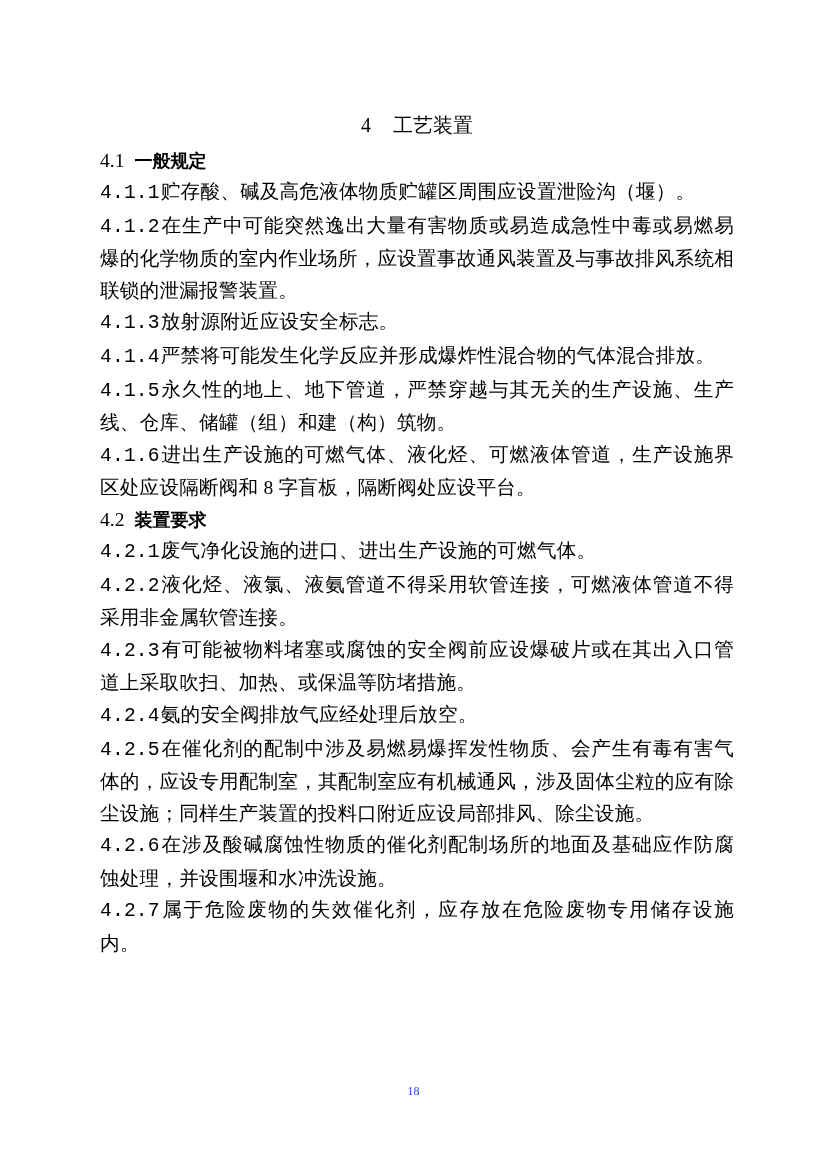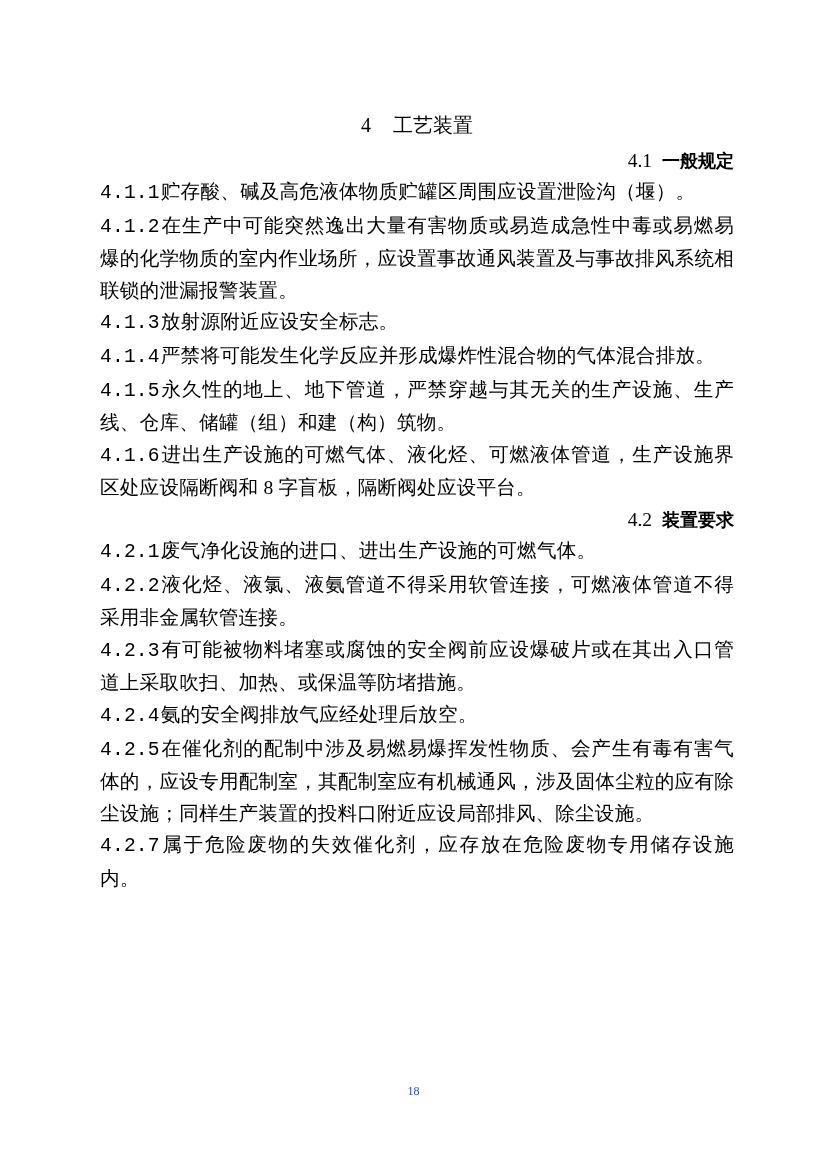--- a/index.html
+++ b/index.html
@@ -28,21 +28,21 @@
       height: 36px;
       line-height: 36px;
       margin: 0 0 2px 0;
       font-family: "DejaVu Sans", "Liberation Sans", sans-serif;
     }
     .chapter-title .num {
       font-family: "Liberation Serif", serif;
       margin-right: 22px;
     }
     .section-title {
-      text-align: right;
+      text-align: left;
       font-size: 19.5px;
       height: 31px;
       line-height: 31px;
       margin: 0;
       font-weight: normal;
     }
     .section-title .num {
       margin-right: 10px;
     }
     .section-title .txt {
@@ -94,17 +94,18 @@
 
   <h2 class="section-title">
     <span class="num">4.2</span><span class="txt">装置要求</span>
   </h2>
 
   <p class="clause"><span class="cnum">4.2.1</span><span>废气净化设施的进口、进出生产设施的可燃气体。</span></p>
   <p class="clause"><span class="cnum">4.2.2</span><span>液化烃、液氯、液氨管道不得采用软管连接，可燃液体管道不得采用非金属软管连接。</span></p>
   <p class="clause"><span class="cnum">4.2.3</span><span>有可能被物料堵塞或腐蚀的安全阀前应设爆破片或在其出入口管道上采取吹扫、加热、或保温等防堵措施。</span></p>
   <p class="clause"><span class="cnum">4.2.4</span><span>氨的安全阀排放气应经处理后放空。</span></p>
   <p class="clause"><span class="cnum">4.2.5</span><span>在催化剂的配制中涉及易燃易爆挥发性物质、会产生有毒有害气体的，应设专用配制室，其配制室应有机械通风，涉及固体尘粒的应有除尘设施；同样生产装置的投料口附近应设局部排风、除尘设施。</span></p>
+  <p class="clause"><span class="cnum">4.2.6</span><span>在涉及酸碱腐蚀性物质的催化剂配制场所的地面及基础应作防腐蚀处理，并设围堰和水冲洗设施。</span></p>
   <p class="clause"><span class="cnum">4.2.7</span><span>属于危险废物的失效催化剂，应存放在危险废物专用储存设施内。</span></p>
 
 </div>
 
 <div class="page-number">18</div>
 
 </body></html>

